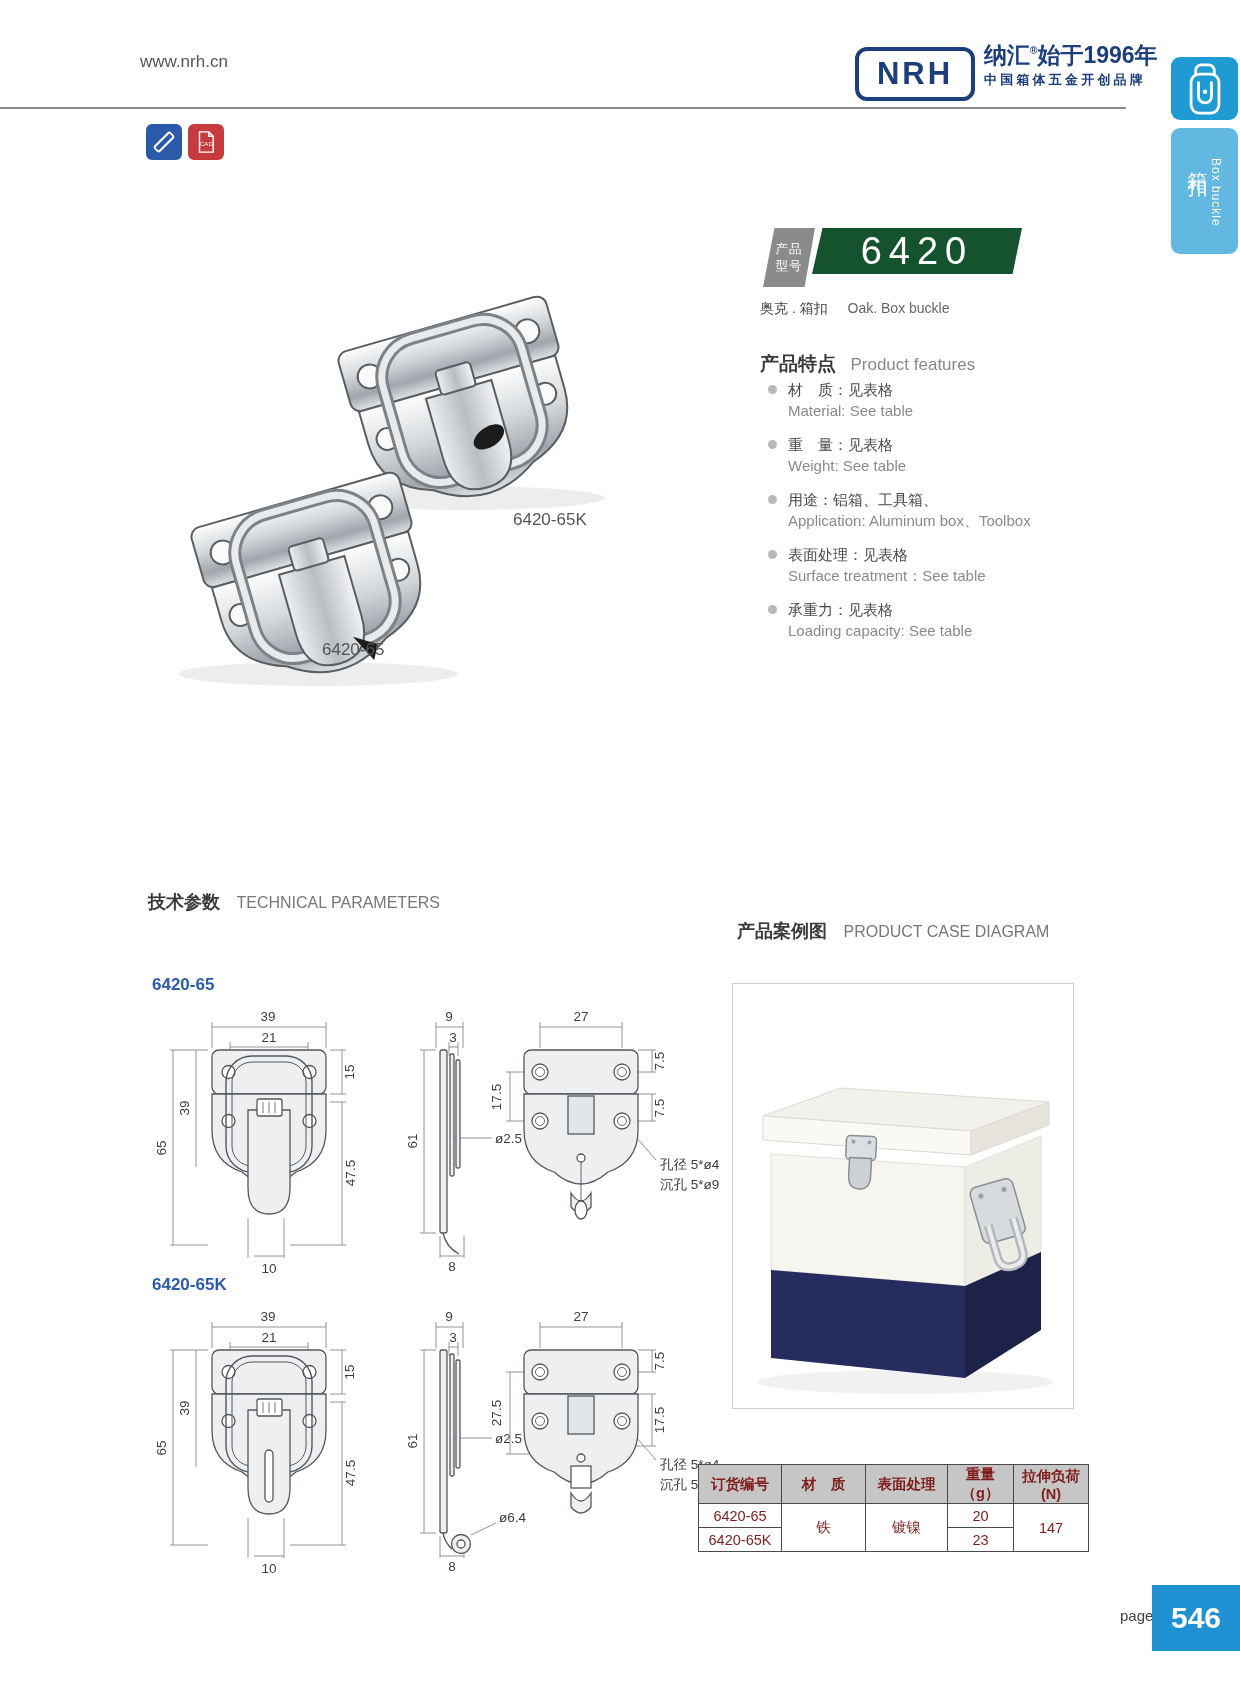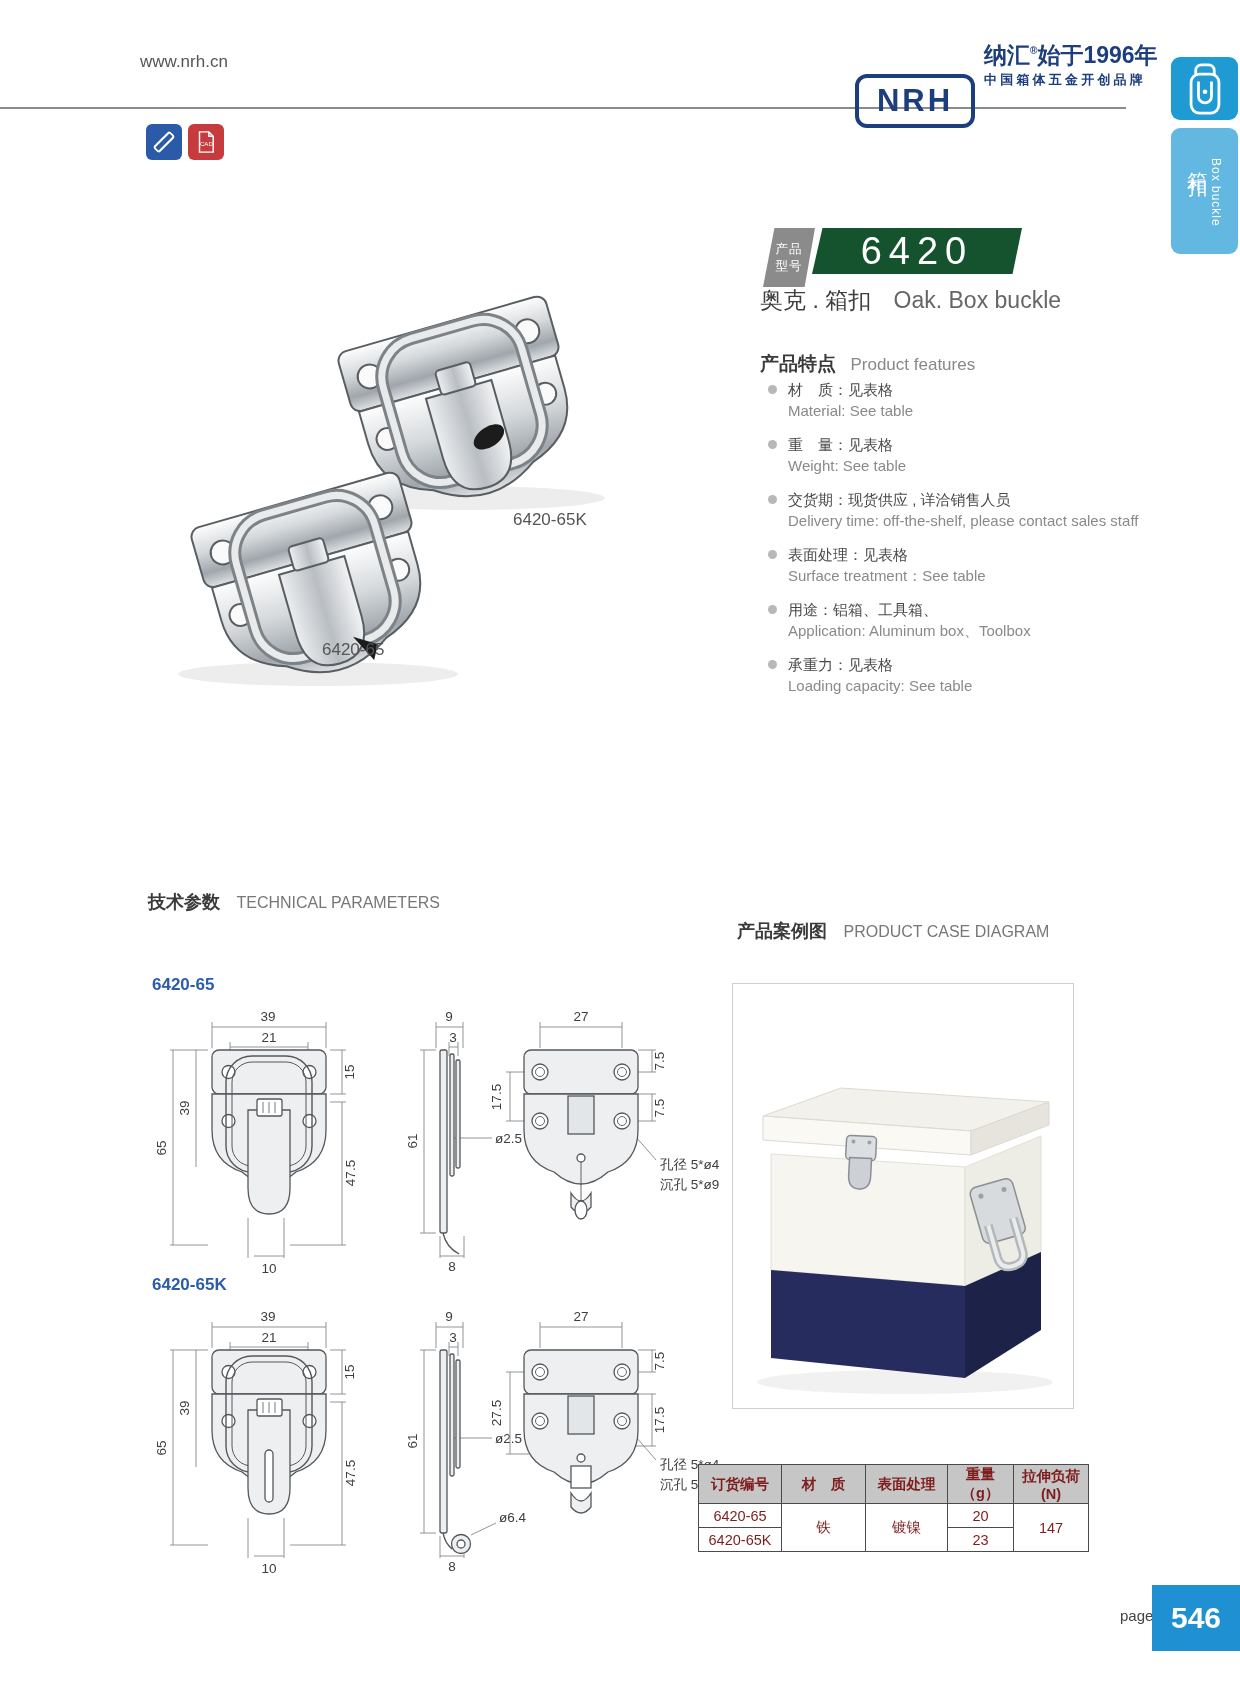--- a/index.html
+++ b/index.html
@@ -4,21 +4,21 @@
 <style>
   html,body{margin:0;padding:0;background:#fff;}
   .page{position:relative;width:1240px;height:1683px;background:#fff;overflow:hidden;
         font-family:"Liberation Sans", sans-serif;color:#3a3a3a;}
   .abs{position:absolute;}
 
   
   .url{left:140px;top:52px;font-size:17px;color:#555;}
   .hr-line{left:0;top:107px;width:1126px;height:2px;background:#8a8a8a;}
   .logo-box{left:855px;top:47px;width:112px;height:46px;border:4px solid #1c3e7d;border-radius:12px;
-            display:flex;align-items:center;justify-content:center;margin-top:27px;}
+            display:flex;align-items:center;justify-content:center;}
   .logo-text{font-size:31px;font-weight:bold;color:#1c3e7d;letter-spacing:3px;}
   .brand{left:984px;top:44px;color:#1c3e7d;line-height:1;}
   .brand-l1{font-size:23px;font-weight:bold;}
   .brand-l1 sup{font-size:10px;}
   .brand-l2{font-size:13px;font-weight:bold;letter-spacing:3.2px;margin-top:6px;}
 
   
   .cat-icon-box{left:1171px;top:57px;width:67px;height:63px;background:#1f9ad3;border-radius:9px;
                 display:flex;align-items:center;justify-content:center;}
   .cat-tab{left:1171px;top:128px;width:67px;height:126px;background:#63b8e1;border-radius:9px;}
@@ -32,21 +32,21 @@
 
   
   .badge-gray{left:763px;top:228px;width:52px;height:59px;background:#8b8b8b;
               clip-path:polygon(22% 0,100% 0,80% 100%,0 100%);
               display:flex;flex-direction:column;align-items:center;justify-content:center;
               color:#fff;font-size:12.5px;line-height:1.35;letter-spacing:1px;}
   .banner-blue{left:812px;top:228px;width:210px;height:46px;background:#14532d;
                clip-path:polygon(5% 0,100% 0,95.5% 100%,0 100%);
                display:flex;align-items:center;justify-content:center;
                color:#fff;font-size:38px;letter-spacing:7px;}
-  .prod-name{left:760px;top:285px;font-size:23px;}
+  .prod-name{left:760px;top:300px;font-size:14px;}
   .prod-name .cn{color:#3f3f3f;}
   .prod-name .en{color:#666;margin-left:16px;}
 
   
   .feat-title{left:760px;top:351px;}
   .feat-title .cn{font-size:19px;font-weight:bold;color:#3a3a3a;}
   .feat-title .en{font-size:17px;color:#888;margin-left:10px;}
   .feat-list{left:760px;top:379px;width:420px;}
   .feat-item{position:relative;padding-left:28px;margin-bottom:13px;line-height:21px;font-size:15px;}
   .feat-dot{position:absolute;left:8px;top:6px;width:9px;height:9px;border-radius:50%;background:#b8b8b8;}
@@ -149,32 +149,27 @@
       <div class="feat-cn">材　质：见表格</div>
       <div class="feat-en">Material: See table</div>
     </div>
     <div class="feat-item">
       <span class="feat-dot"></span>
       <div class="feat-cn">重　量：见表格</div>
       <div class="feat-en">Weight: See table</div>
     </div>
     <div class="feat-item">
       <span class="feat-dot"></span>
-      <div class="feat-cn">交货期：现货供应 , 详洽销售人员</div>
-      <div class="feat-en">Delivery time: off-the-shelf, please contact sales staff</div>
+      <div class="feat-cn">用途：铝箱、工具箱、</div>
+      <div class="feat-en">Application: Aluminum box、Toolbox</div>
     </div>
     <div class="feat-item">
       <span class="feat-dot"></span>
       <div class="feat-cn">表面处理：见表格</div>
       <div class="feat-en">Surface treatment：See table</div>
-    </div>
-    <div class="feat-item">
-      <span class="feat-dot"></span>
-      <div class="feat-cn">用途：铝箱、工具箱、</div>
-      <div class="feat-en">Application: Aluminum box、Toolbox</div>
     </div>
     <div class="feat-item">
       <span class="feat-dot"></span>
       <div class="feat-cn">承重力：见表格</div>
       <div class="feat-en">Loading capacity: See table</div>
     </div>
   </div>
 
   <svg class="abs" style="left:295px;top:272px;" width="340" height="250" viewBox="0 0 340 250">
     <defs>

